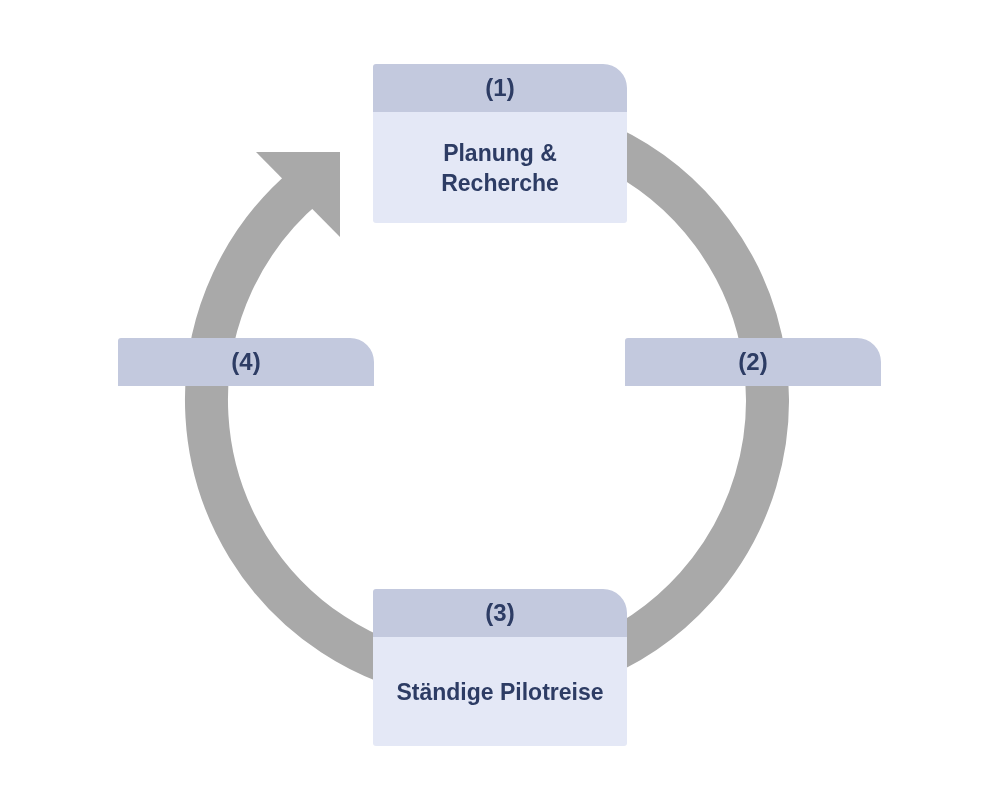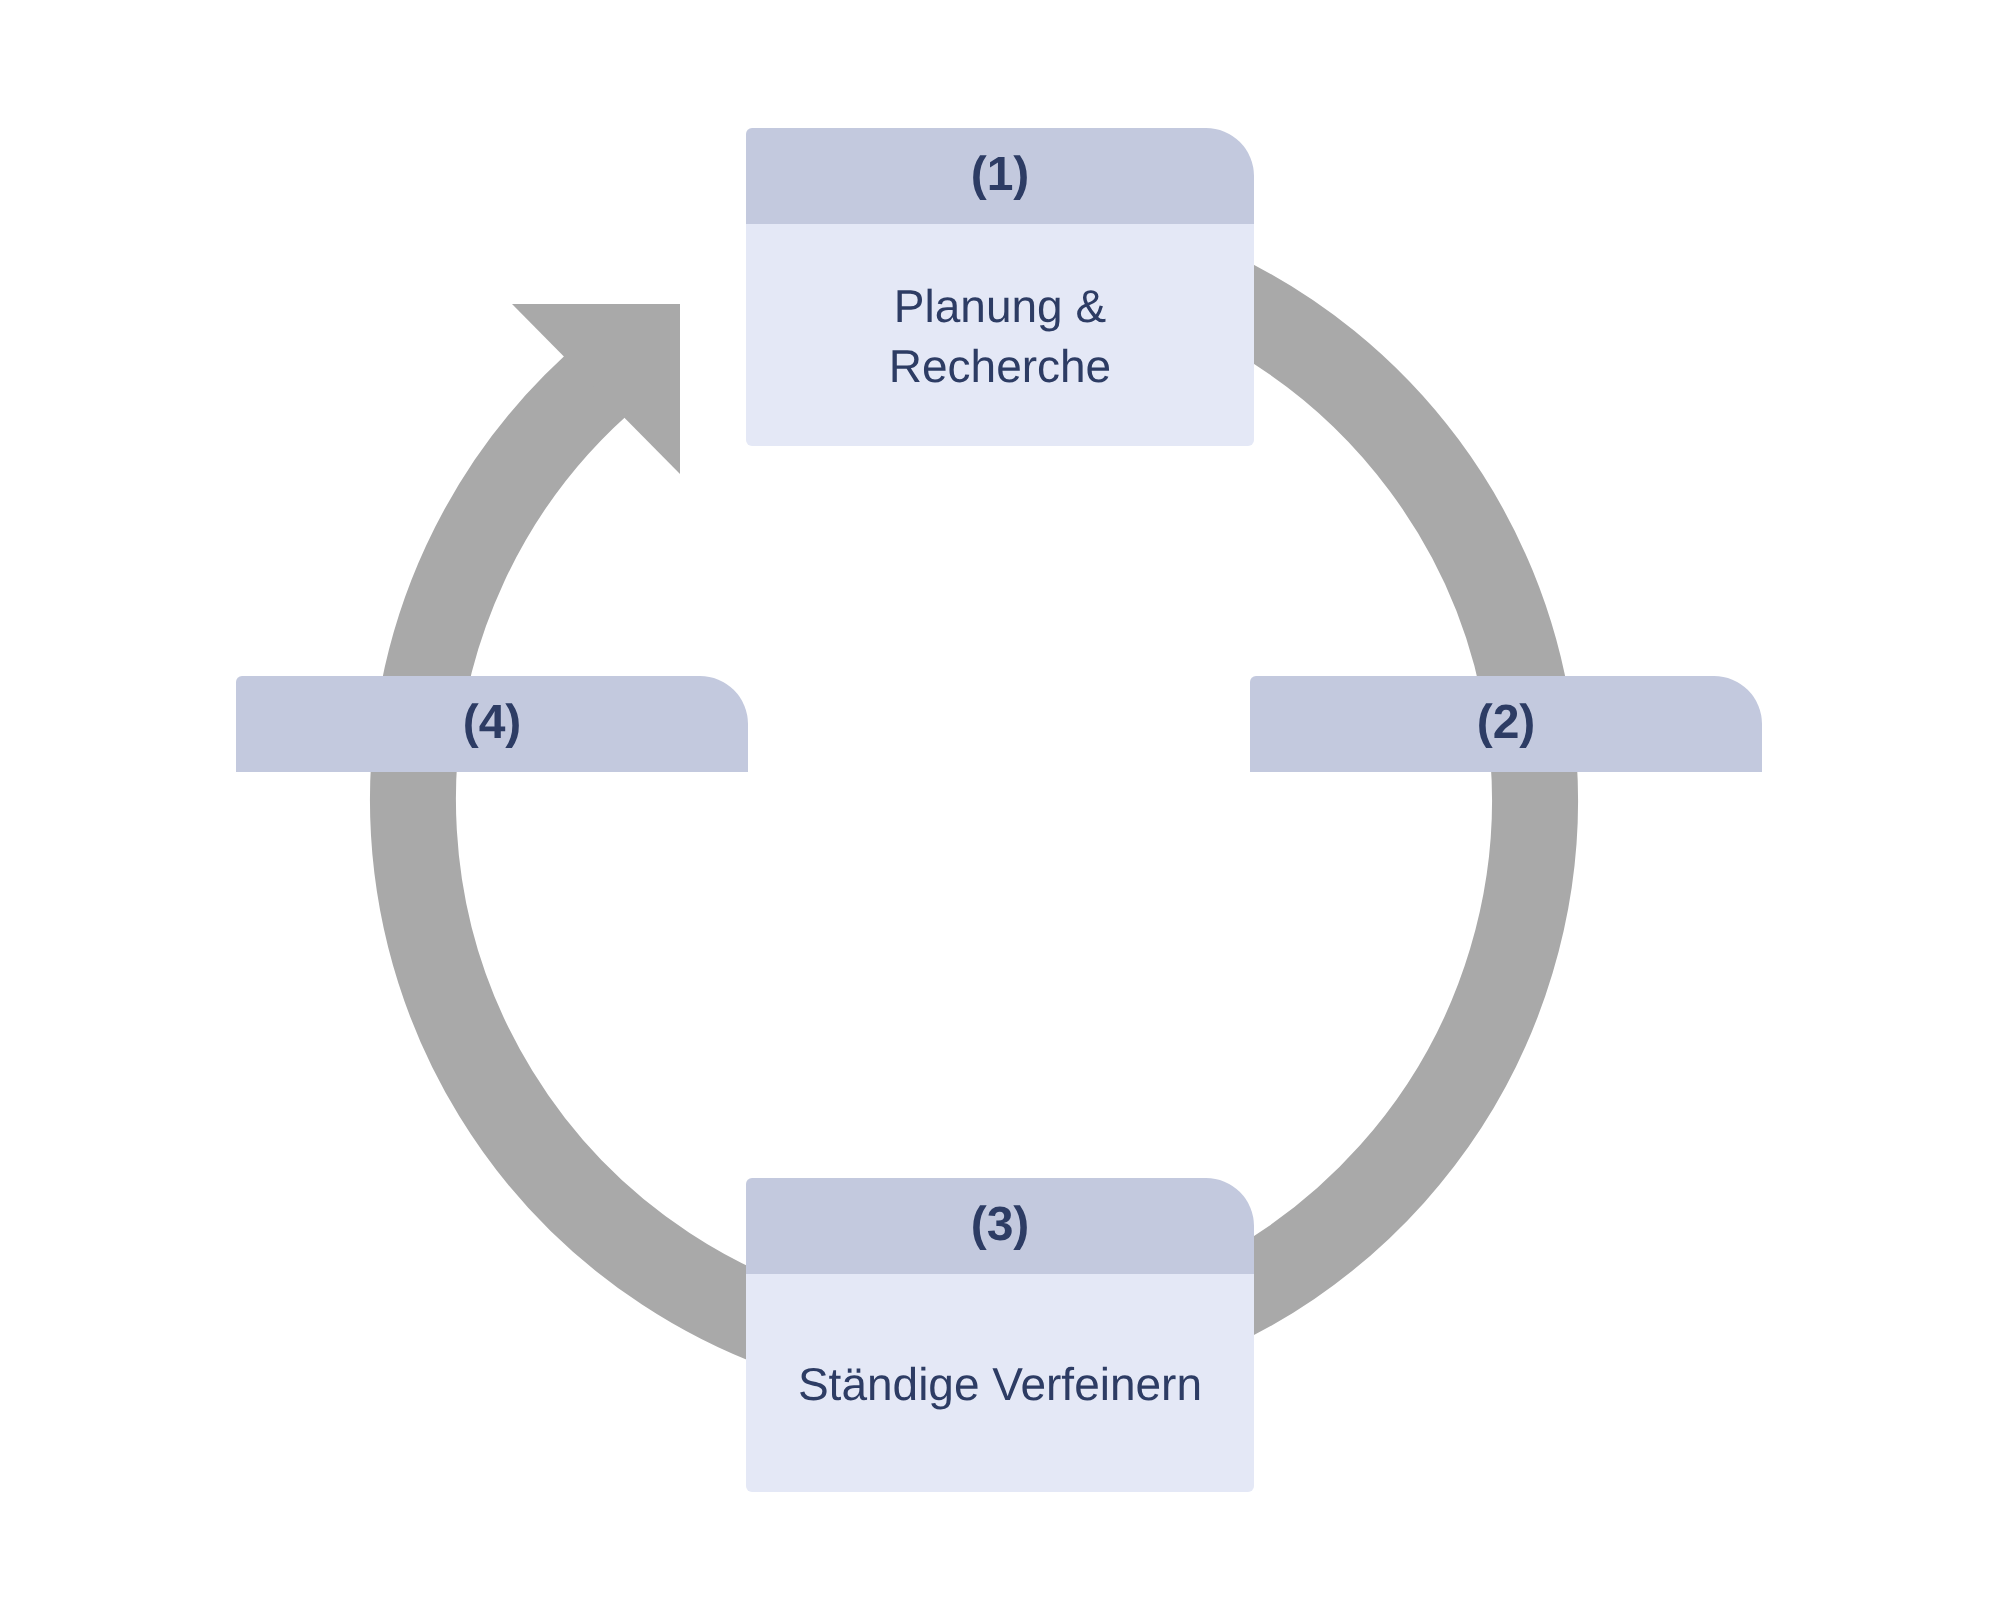--- a/index.html
+++ b/index.html
@@ -47,21 +47,21 @@
     font-weight: 700;
     display: flex;
     align-items: center;
     justify-content: center;
   }
   .card-body {
     flex: 1 1 auto;
     background: var(--step-body-bg);
     color: var(--step-text);
     font-size: 23px;
-    font-weight: 400;
+    font-weight: 700;
     line-height: 30px;
     display: flex;
     align-items: center;
     justify-content: center;
     text-align: center;
     white-space: pre;
   }
   .card-1 { left: 373px; top: 64px;  width: 254px; height: 159px; }
   .card-2 { left: 625px; top: 338px; width: 256px; height: 163px; }
   .card-3 { left: 373px; top: 589px; width: 254px; height: 157px; }
@@ -82,20 +82,20 @@
     <div class="card-body">Planung &amp;
 Recherche</div>
   </div>
 
   <div class="card card-2">
     <div class="card-header">(2)</div>
   </div>
 
   <div class="card card-3">
     <div class="card-header">(3)</div>
-    <div class="card-body">Ständige Verfeinern</div>
+    <div class="card-body">Ständige Pilotreise</div>
   </div>
 
   <div class="card card-4">
     <div class="card-header">(4)</div>
   </div>
 
 </div>
 
 </body></html>

